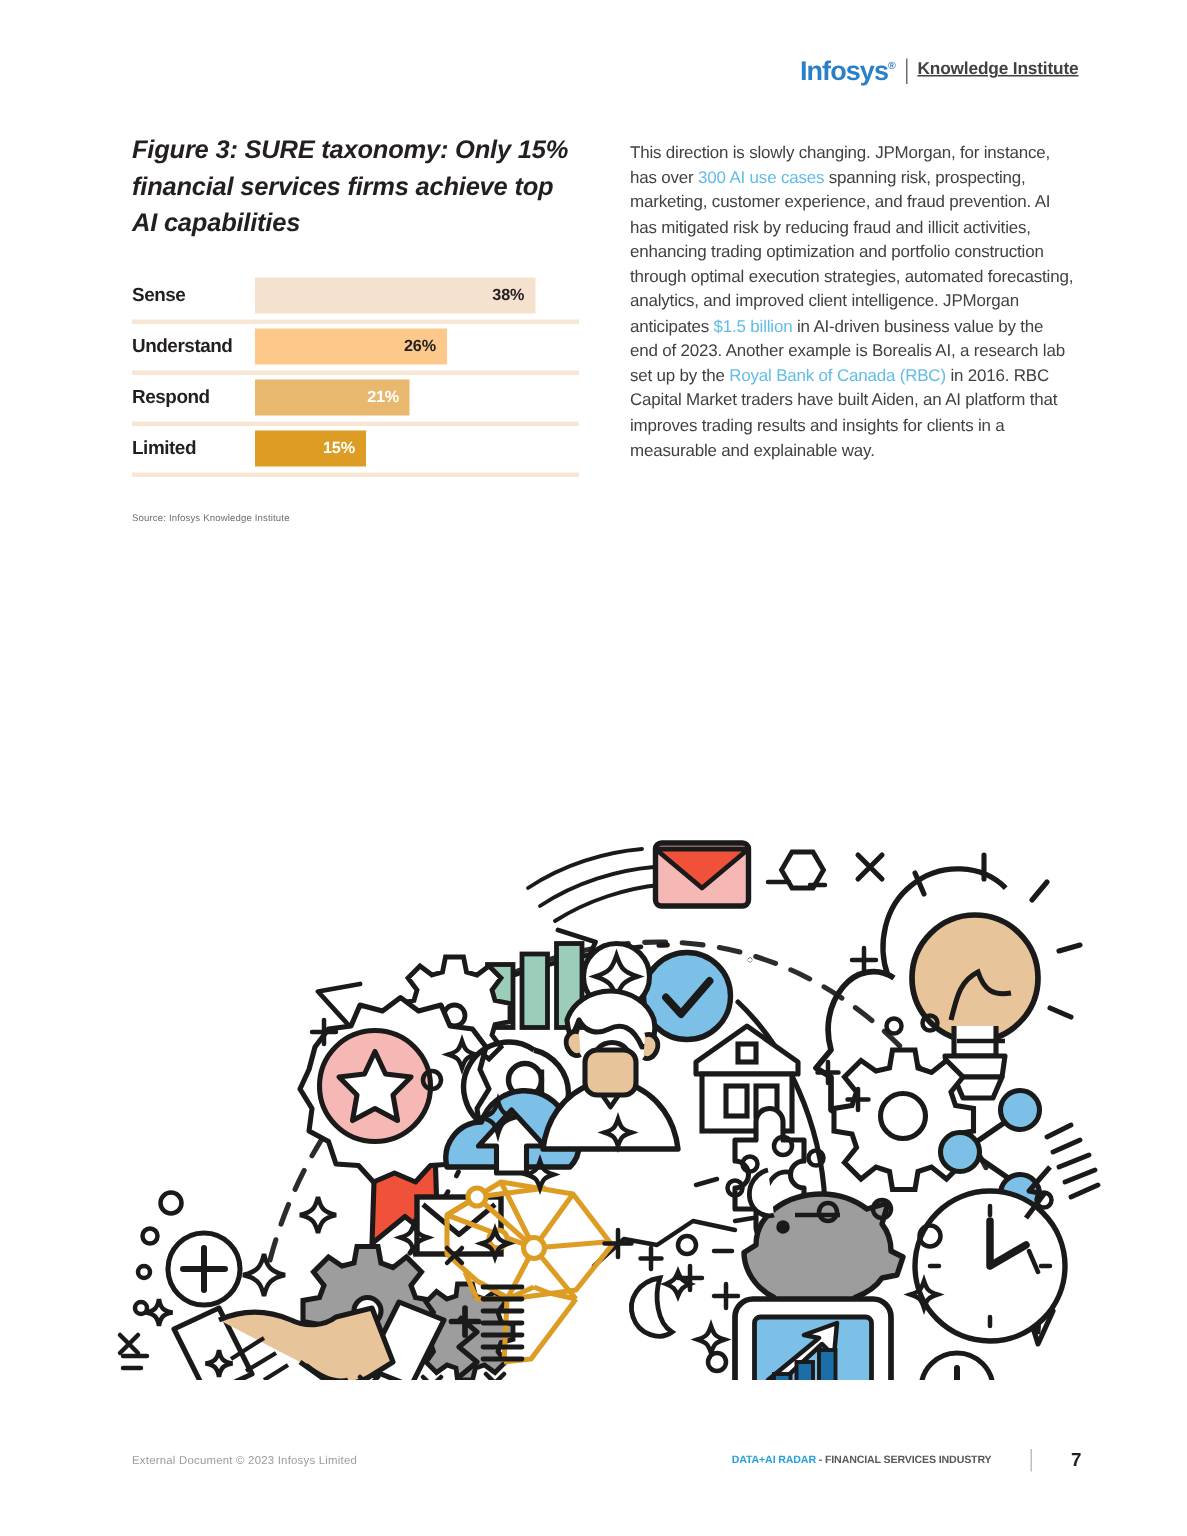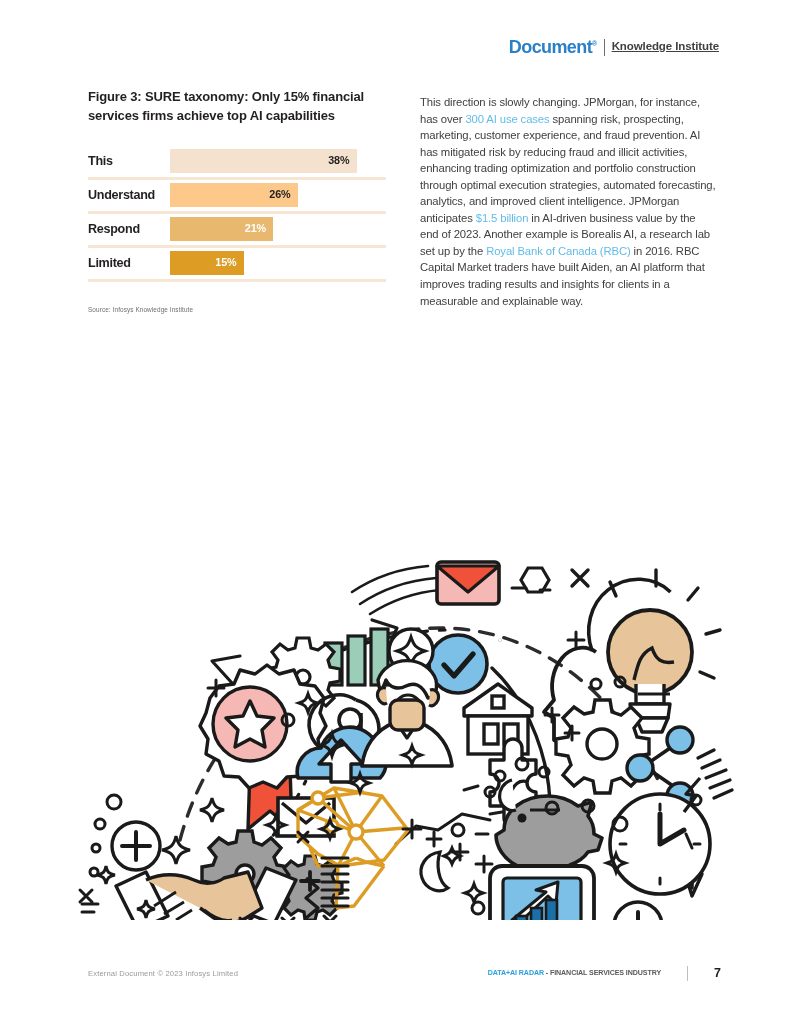--- a/index.html
+++ b/index.html
@@ -55,27 +55,28 @@
   }
 
   
   .figure-block {
     position: absolute;
     left: 88px;
     top: 88px;
     width: 300px;
   }
   .figure-title {
-    font-size: 13px;
+    font-size: 17px;
     font-weight: bold;
     color: #231f20;
     line-height: 1.45;
     letter-spacing: -0.15px;
     margin: 0 0 20px 0;
     width: 296px;
+    font-style: italic;
   }
 
   .chart {
     width: 298px;
     position: relative;
   }
   .chart-row {
     position: relative;
     height: 31px;
     border-bottom: 3px solid #f8e6d4;
@@ -188,32 +189,32 @@
   .footer-page {
     font-size: 12.5px;
     font-weight: bold;
     color: #231f20;
   }
 </style>
 </head>
 <body>
 
 <div class="brand">
-  <span class="brand-logo"><span>Document</span><span class="brand-tm">®</span></span>
+  <span class="brand-logo"><span>Infosys</span><span class="brand-tm">®</span></span>
   <span class="brand-divider"></span>
   <span class="brand-sub">Knowledge Institute</span>
 </div>
 
 <div class="figure-block">
 
   <div class="figure-title">Figure 3: SURE taxonomy: Only 15% financial services firms achieve top AI capabilities</div>
 
   <div class="chart" id="chart">
       <div class="chart-row" style="border-bottom-color: rgb(248, 230, 212);">
-        <div class="row-label">This</div>
+        <div class="row-label">Sense</div>
         <div class="bar-track">
           <div class="bar" style="width: 86.3636%; background: rgb(245, 226, 206);">
             <span class="bar-value" style="color: rgb(35, 31, 32);">38%</span>
           </div>
         </div>
       </div>
       <div class="chart-row" style="border-bottom-color: rgb(248, 230, 212);">
         <div class="row-label">Understand</div>
         <div class="bar-track">
           <div class="bar" style="width: 59.0909%; background: rgb(252, 201, 138);">

